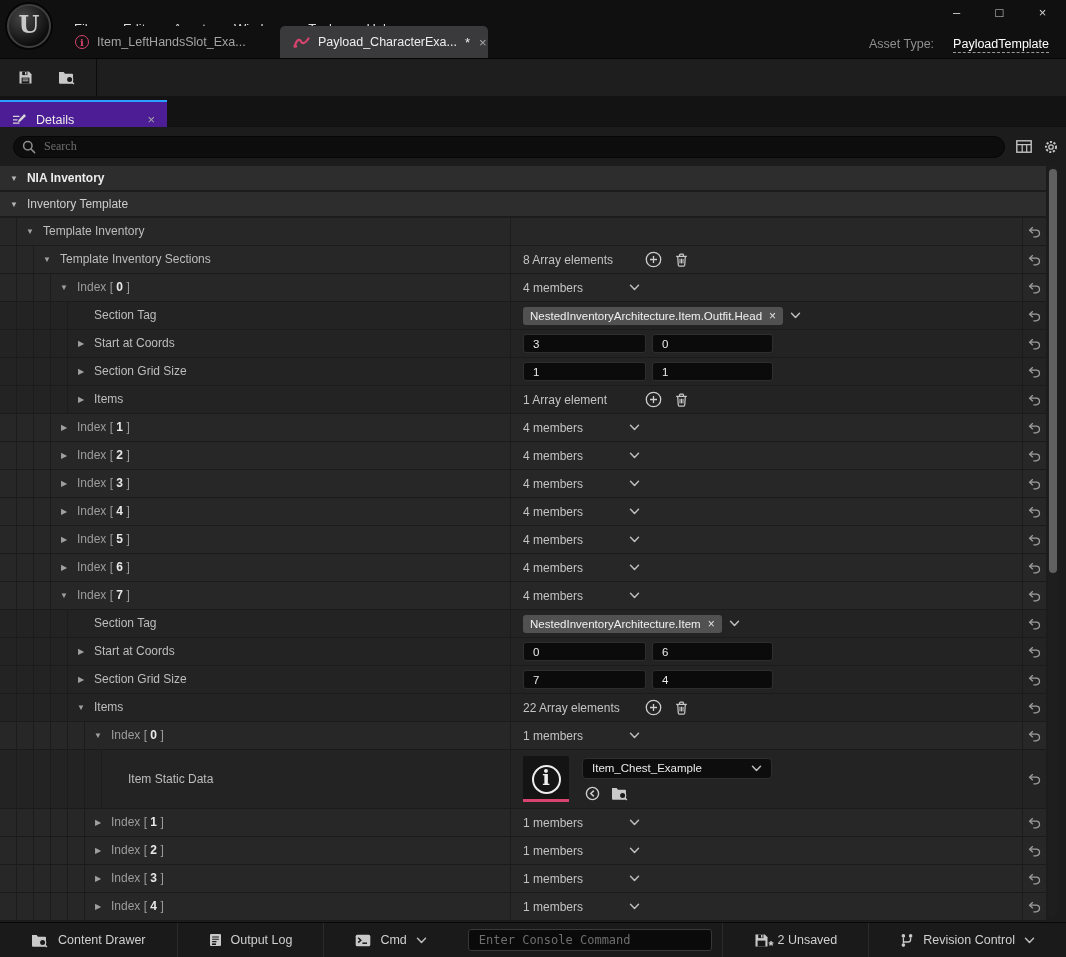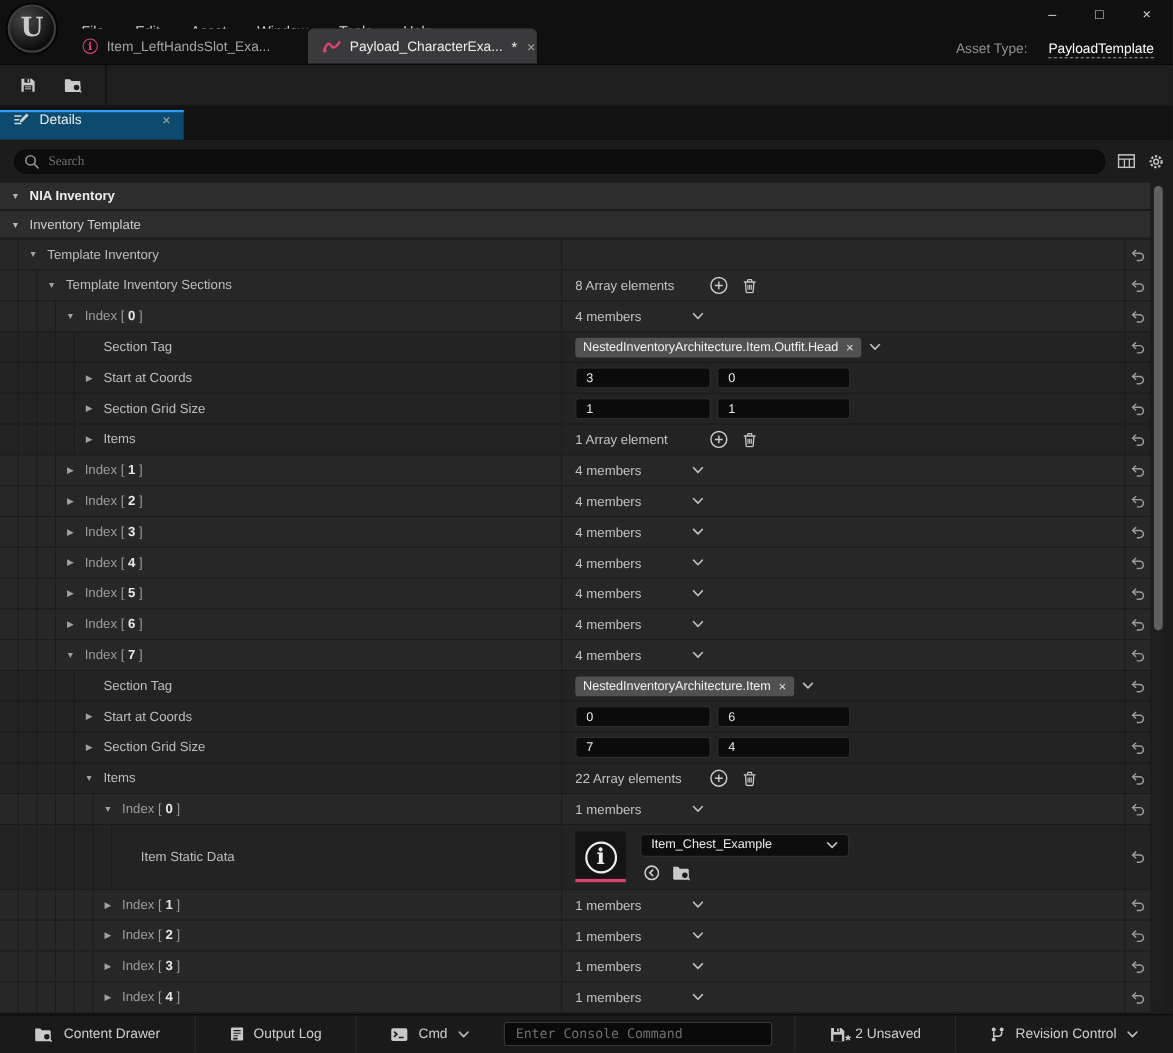--- a/index.html
+++ b/index.html
@@ -33,22 +33,22 @@
   .assettype .att-val{color:#ffffff;border-bottom:1px dashed #9a9a9a;padding-bottom:1px;margin-left:19px}
 
   
   .toolbar{position:absolute;left:0;top:58px;width:1066px;height:38px;background:#1e1e1e;display:flex;align-items:center;border-top:1px solid #050505}
   .tbtn{width:34px;height:30px;display:flex;align-items:center;justify-content:center;margin-left:8px}
   .tsep{width:1px;height:38px;background:#0b0b0b;margin-left:12px}
 
   
   .panel{position:absolute;left:0;top:96px;width:1066px;height:826px;background:#1c1c1c}
   .tabwell{height:31px;background:#131313;position:relative;border-bottom:1px solid #101010}
-  .panel-tab{position:absolute;left:0;top:4px;width:167px;height:27px;background:#0c4a6e;border-top:2px solid var(--blue);
-             display:flex;align-items:flex-start;gap:9px;padding:0 12px;font-size:12.5px;color:#ebebeb}
+  .panel-tab{position:absolute;left:0;top:4px;width:167px;height:27px;background:#4c1d95;border-top:2px solid var(--blue);
+             display:flex;align-items:flex-end;gap:9px;padding:0 12px;font-size:12.5px;color:#ebebeb}
   .panel-tab .tab-close{margin-left:auto}
   .searchrow{height:39px;display:flex;align-items:center;padding-left:13px;gap:11px}
   .searchbox{width:992px;height:22px;border-radius:11px;background:#0d0d0d;border:1px solid #060606;
              display:flex;align-items:center;padding:0 8px;gap:8px}
   .searchbox input{flex:1;background:transparent;border:none;outline:none;color:#ddd;font-size:12px;font-family:Liberation Serif, serif}
   ::placeholder{color:#6e6e6e;opacity:1}
   .srch-icon{display:flex;align-items:center}
 
   
   .proplist{position:absolute;left:0;top:70px;width:1046px;height:756px;overflow:hidden}
@@ -99,21 +99,21 @@
 
   
   .vscroll{position:absolute;left:1048px;top:70px;width:10px;height:752px;background:#1e1e1e;border-radius:5px}
   .vthumb{position:absolute;left:1px;top:3px;width:8px;height:404px;background:#606060;border-radius:4px}
 
   
   .statusbar{position:absolute;left:0;top:922px;width:1066px;height:35px;background:#1a1a1a;border-top:1px solid #080808;
              display:flex;align-items:center;font-size:12.5px;color:#cfcfcf}
   .sb-btn{display:flex;align-items:center;gap:9px;padding:0 31px;height:35px;white-space:nowrap}
   .sb-sep{width:1px;height:35px;background:#2b2b2b;flex:0 0 auto}
-  .console{width:244px;height:22px;background:#0a0a0a;border:1px solid #383838;border-radius:3px;
+  .console{width:244px;height:22px;margin-left:10px;background:#0a0a0a;border:1px solid #383838;border-radius:3px;
            padding:0 10px;font-family:"DejaVu Sans Mono",monospace;font-size:12px;color:#bbb;outline:none}
   .sb-right{margin-left:auto;display:flex;align-items:center;height:35px}
   .unsaved-wrap{position:relative;display:flex}
   .unsaved-star{position:absolute;right:-5px;bottom:-5px;color:#d5d5d5;font-weight:bold;font-size:13px}
 </style>
 </head>
 <body>
 
 <div class="titlebar">
   <div class="menu-bar">

